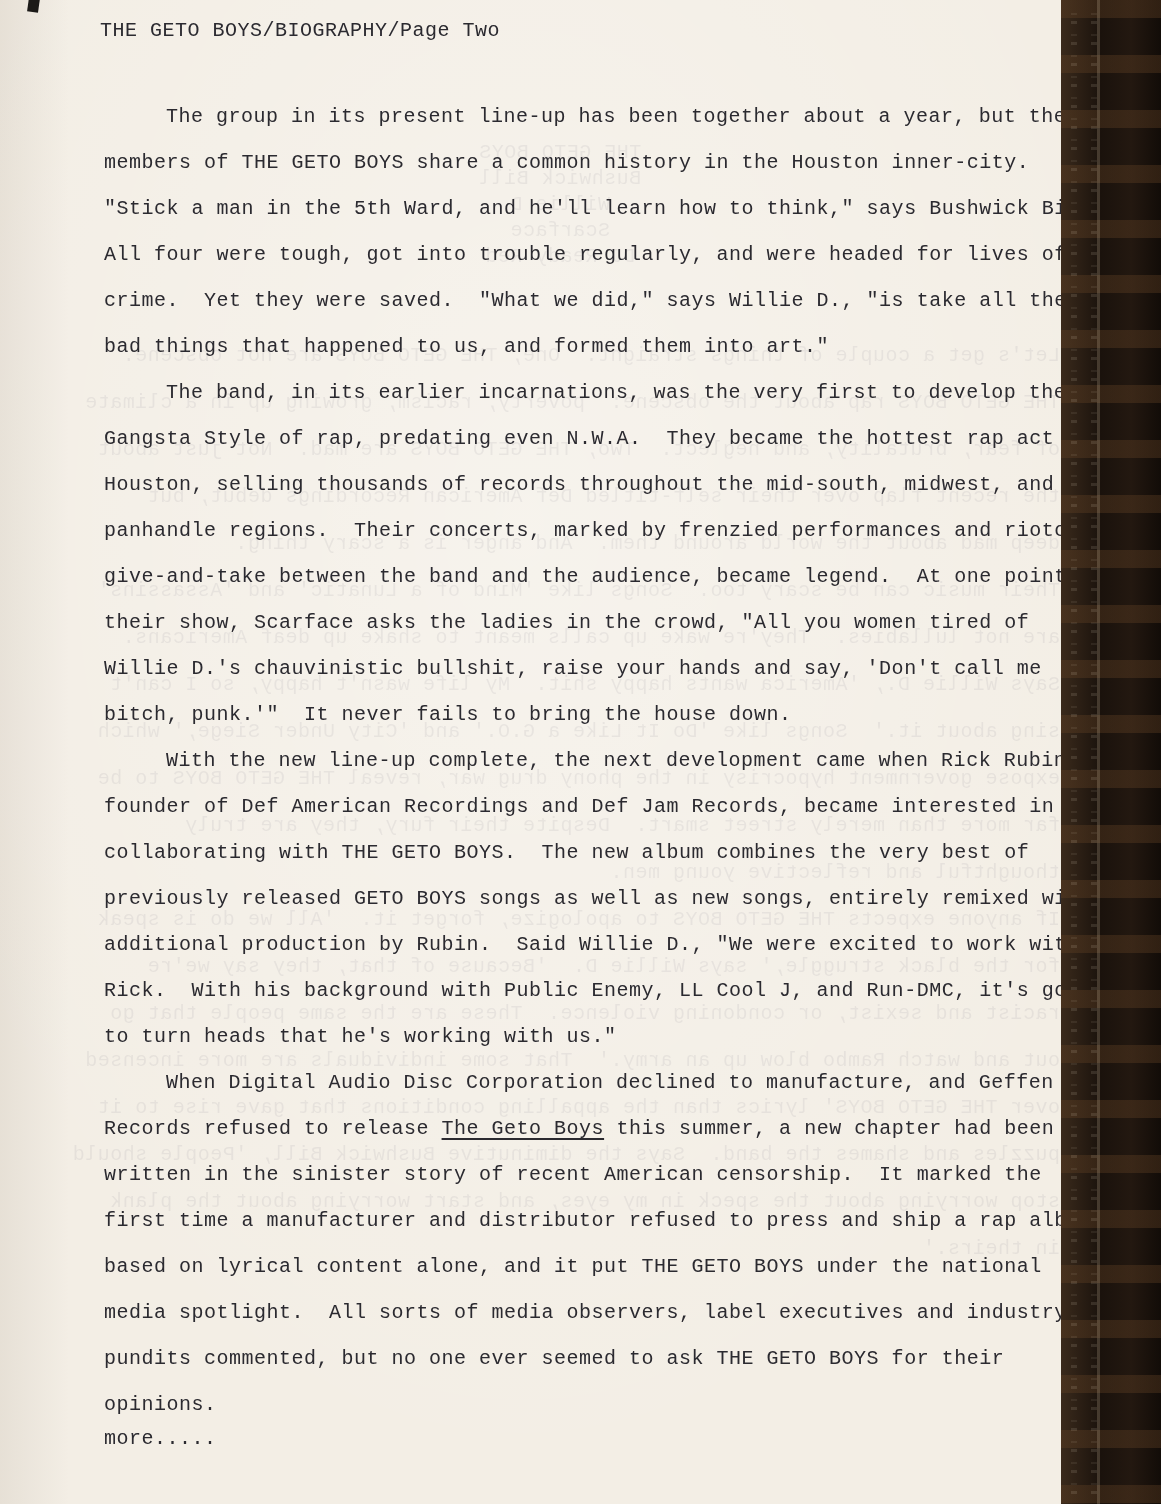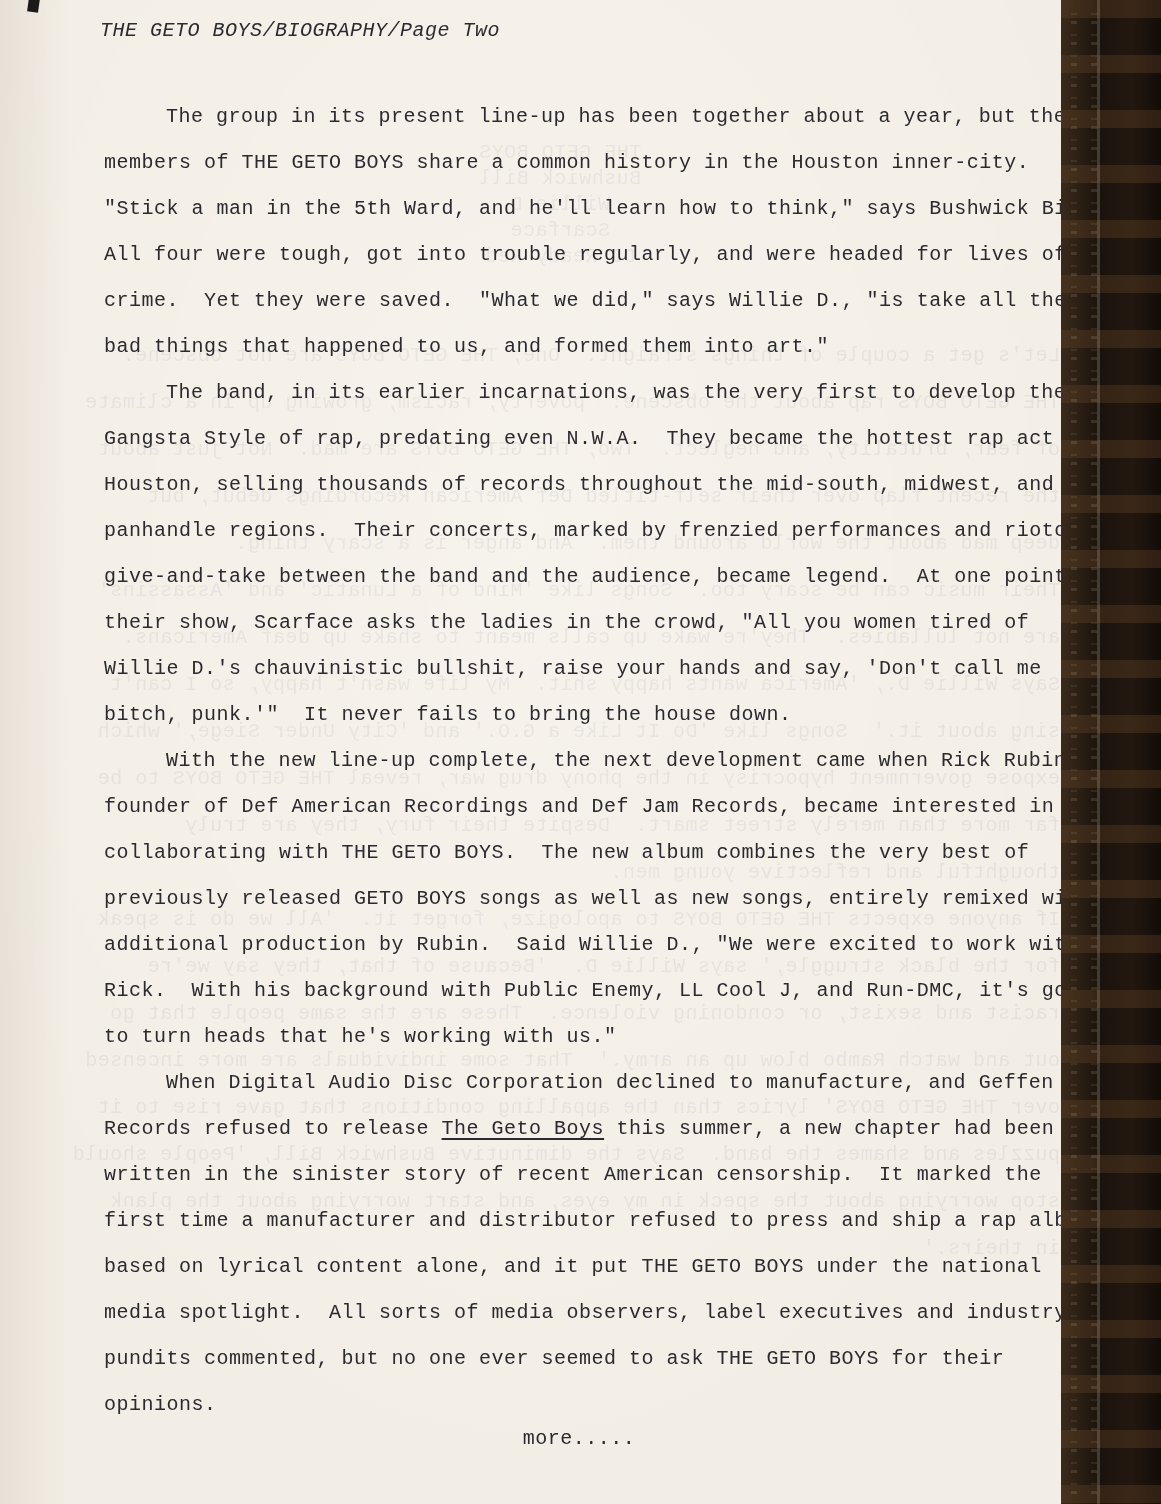--- a/index.html
+++ b/index.html
@@ -23,21 +23,20 @@
     
     .doc-header {
       position: absolute;
       left: 100px;
       top: 16px;
       font-size: 20px;
       line-height: 30px;
       letter-spacing: 0.5px;
       white-space: pre-wrap;
       z-index: 5;
-      font-style: italic;
     }
     .doc-body {
       position: absolute;
       left: 104px;
       top: 94px;
       width: 1008px;
       font-size: 20px;
       line-height: 46px;
       letter-spacing: 0.5px;
       z-index: 5;
@@ -50,21 +49,21 @@
     .u {
       text-decoration: underline;
       text-decoration-thickness: 2px;
       text-underline-offset: 4px;
     }
     .doc-footer {
       position: absolute;
       left: 104px;
       top: 1416px;
       width: 1008px;
-      text-align: center;
+      text-align: left;
       padding-right: 58px;
       box-sizing: border-box;
       font-size: 20px;
       line-height: 46px;
       letter-spacing: 0.5px;
       z-index: 5;
     }
 
     
     .bleed {

